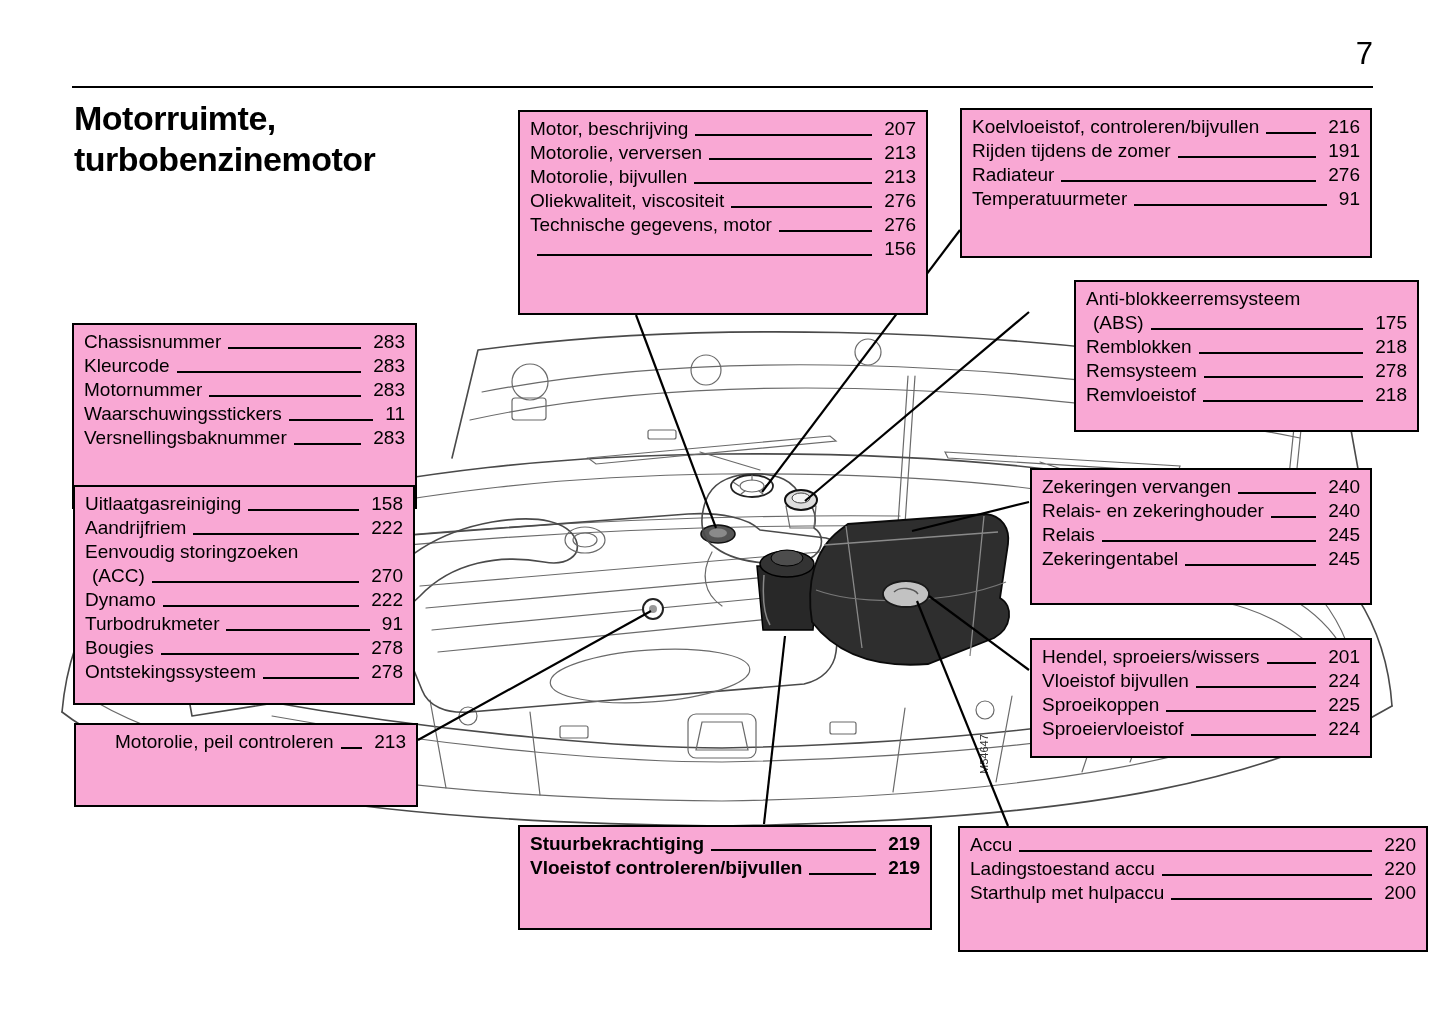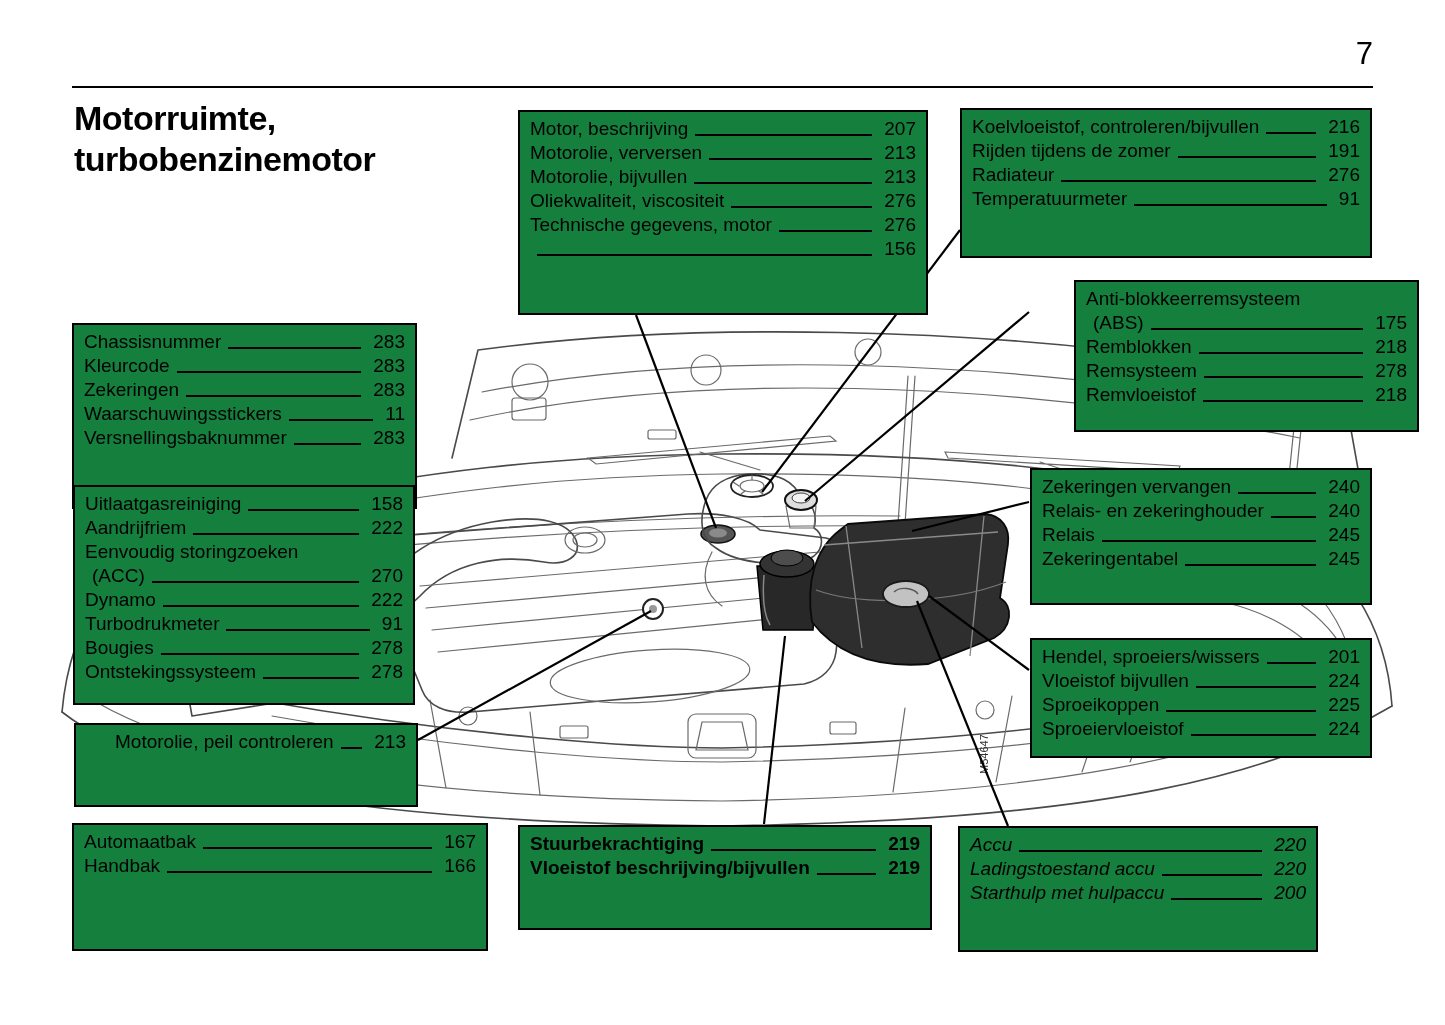--- a/index.html
+++ b/index.html
@@ -2,21 +2,21 @@
 <html><head>
 <meta charset="utf-8">
 <style>
   html,body{margin:0;padding:0;background:#fff;}
   #page{position:relative;width:1445px;height:1025px;background:#fff;overflow:hidden;
         font-family:"Liberation Sans","DejaVu Sans",sans-serif;color:#000;}
   #art{position:absolute;left:0;top:0;z-index:1;}
   .hdr-rule{position:absolute;left:72px;width:1301px;top:86px;border-top:2px solid #000;z-index:2;}
   .page-num{position:absolute;top:36px;right:72px;font-size:31px;z-index:2;}
   .doc-title{position:absolute;left:74px;top:98px;font-size:34px;font-weight:bold;line-height:41px;z-index:2;letter-spacing:-0.5px;}
-  .callout-box{position:absolute;z-index:2;background:#15803d;border:2px solid #000;box-sizing:border-box;
+  .callout-box{position:absolute;z-index:2;background:#f9a8d4;border:2px solid #000;box-sizing:border-box;
                padding:5px 10px 0 10px;font-size:19px;line-height:24px;}
   .entry{display:flex;align-items:flex-end;}
   .lbl,.pg{white-space:nowrap;}
   .fill{flex:1 1 auto;min-width:6px;margin:0 12px 5px 7px;border-bottom:2px solid #000;}
   .entry-top{white-space:nowrap;}
   .entry.cont .lbl{padding-left:7px;}
   svg .ln{stroke:#4a4a4a;stroke-width:1.6;fill:none;stroke-linecap:round;stroke-linejoin:round;}
   svg .ln2{stroke:#6a6a6a;stroke-width:1.2;fill:none;stroke-linecap:round;}
   svg .callout{stroke:#000;stroke-width:2.2;fill:none;}
 </style>
@@ -212,21 +212,21 @@
         <span class="lbl">Chassisnummer</span>
         <span class="fill"></span>
         <span class="pg">283</span>
       </div>
       <div class="entry">
         <span class="lbl">Kleurcode</span>
         <span class="fill"></span>
         <span class="pg">283</span>
       </div>
       <div class="entry">
-        <span class="lbl">Zekeringen</span>
+        <span class="lbl">Motornummer</span>
         <span class="fill"></span>
         <span class="pg">283</span>
       </div>
       <div class="entry">
         <span class="lbl">Waarschuwingsstickers</span>
         <span class="fill"></span>
         <span class="pg">11</span>
       </div>
       <div class="entry">
         <span class="lbl">Versnellingsbaknummer</span>
@@ -345,47 +345,35 @@
     </div>
 
   <div class="callout-box" style="left:74px;top:723px;width:344px;height:84px;padding-left:39px;">
       <div class="entry">
         <span class="lbl">Motorolie, peil controleren</span>
         <span class="fill"></span>
         <span class="pg">213</span>
       </div>
     </div>
 
-  <div class="callout-box" style="left:72px;top:823px;width:416px;height:128px;">
-      <div class="entry">
-        <span class="lbl">Automaatbak</span>
-        <span class="fill"></span>
-        <span class="pg">167</span>
-      </div>
-      <div class="entry">
-        <span class="lbl">Handbak</span>
-        <span class="fill"></span>
-        <span class="pg">166</span>
-      </div>
-    </div>
 
   <div class="callout-box" style="left:518px;top:825px;width:414px;height:105px;font-weight:bold;">
       <div class="entry">
         <span class="lbl">Stuurbekrachtiging</span>
         <span class="fill"></span>
         <span class="pg">219</span>
       </div>
       <div class="entry">
-        <span class="lbl">Vloeistof beschrijving/bijvullen</span>
+        <span class="lbl">Vloeistof controleren/bijvullen</span>
         <span class="fill"></span>
         <span class="pg">219</span>
       </div>
     </div>
 
-  <div class="callout-box" style="left:958px;top:826px;width:360px;height:126px;font-style:italic;">
+  <div class="callout-box" style="left:958px;top:826px;width:470px;height:126px;">
       <div class="entry">
         <span class="lbl">Accu</span>
         <span class="fill"></span>
         <span class="pg">220</span>
       </div>
       <div class="entry">
         <span class="lbl">Ladingstoestand accu</span>
         <span class="fill"></span>
         <span class="pg">220</span>
       </div>

